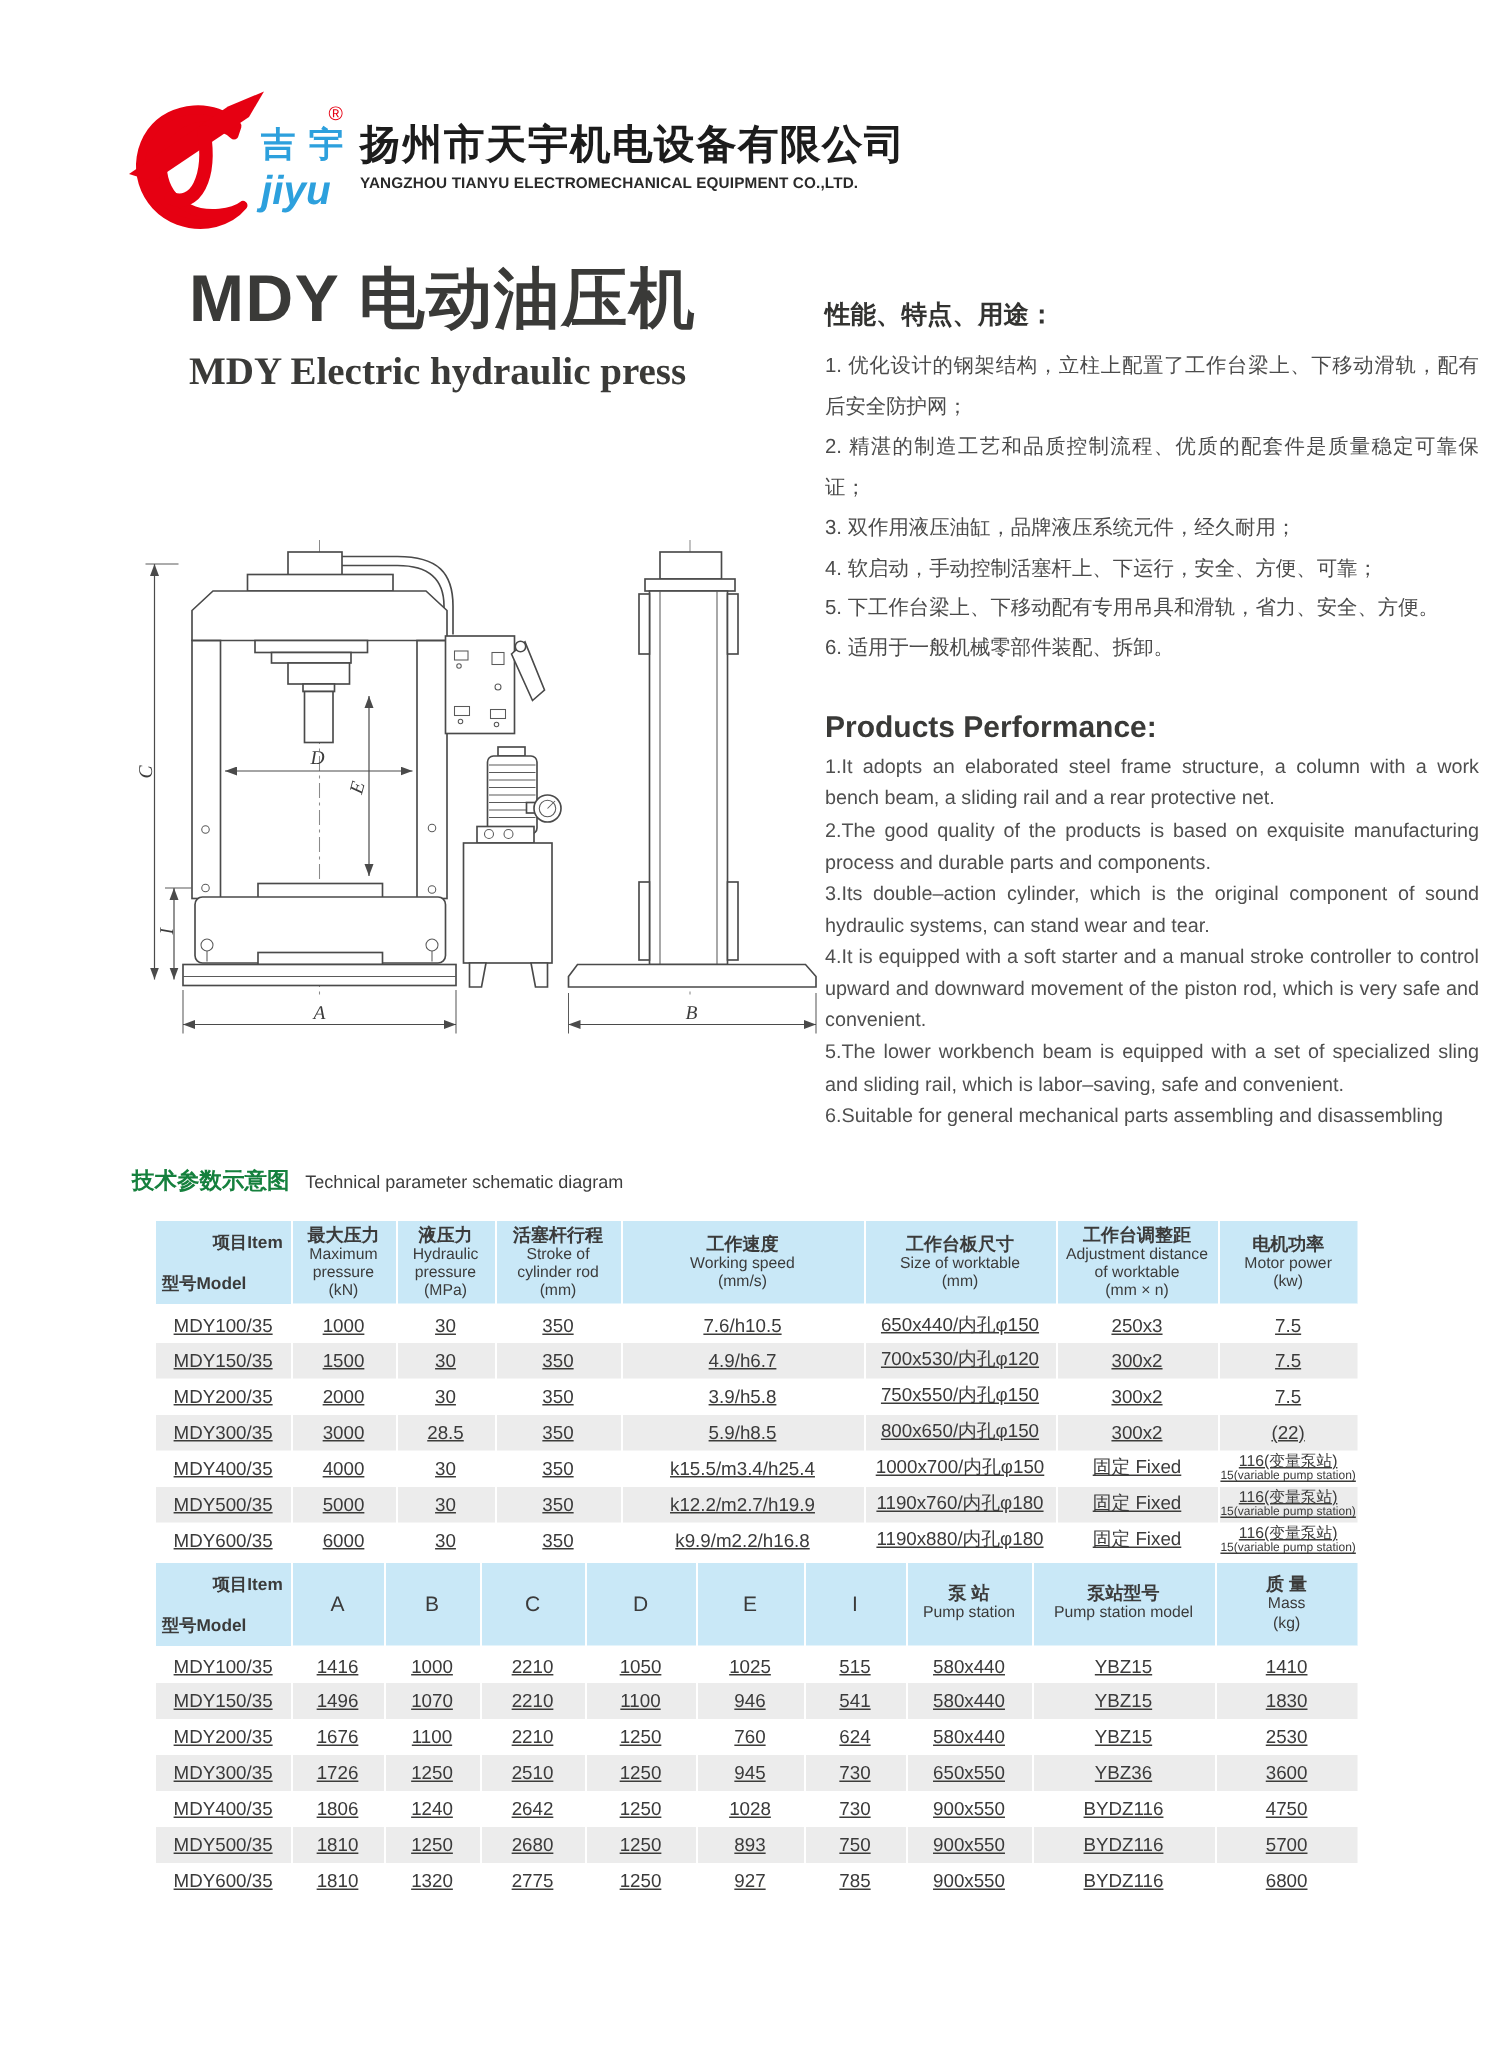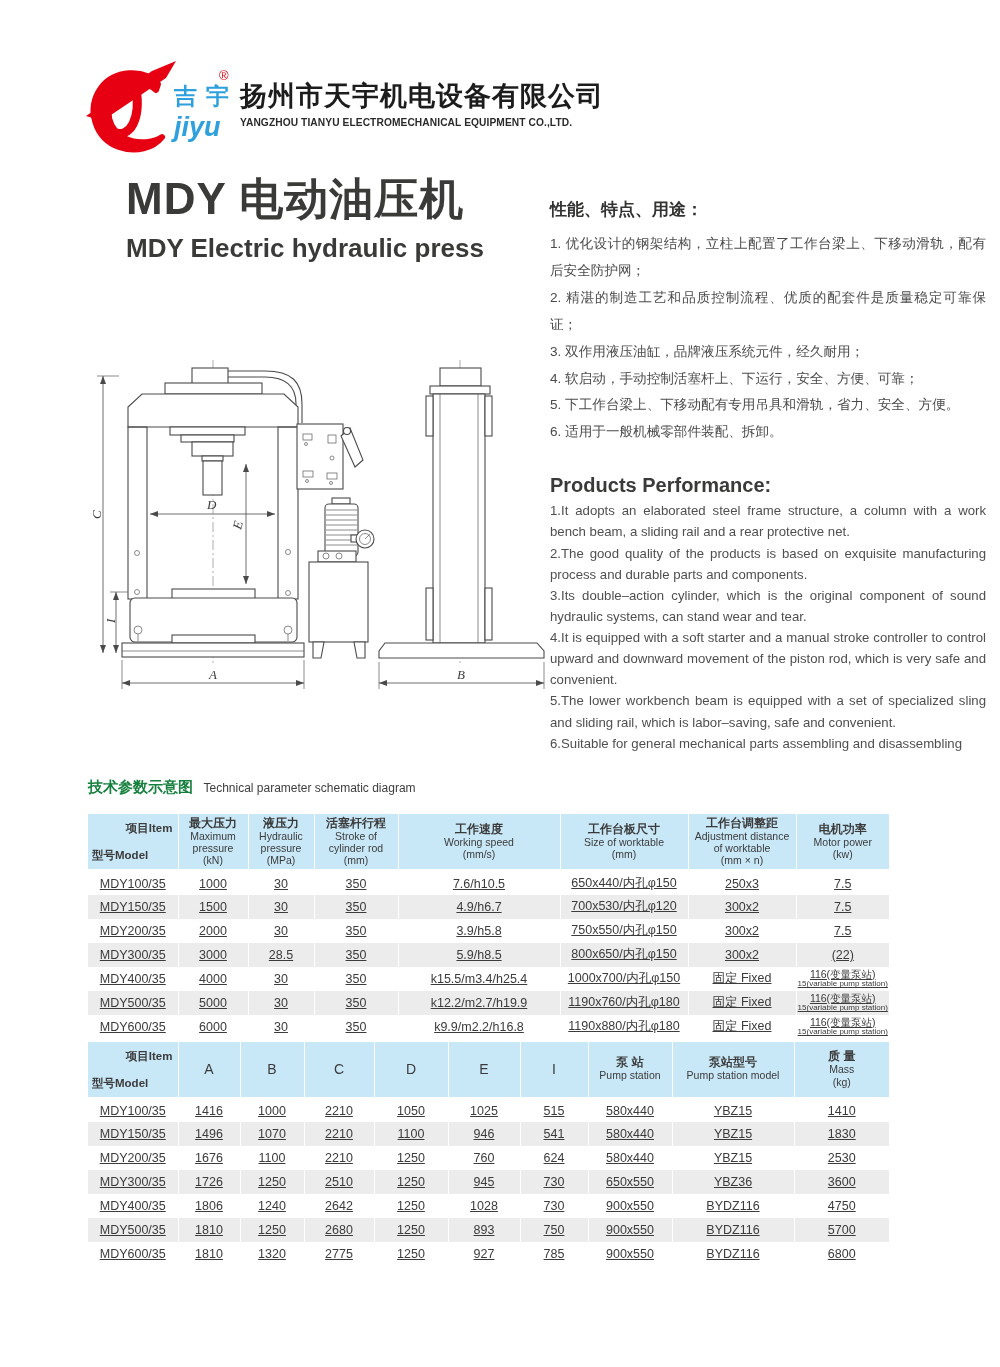--- a/index.html
+++ b/index.html
@@ -10,34 +10,34 @@
     overflow:hidden;
   }
   
   .logo-block { position:absolute; left:78px; top:52px; width:170px; height:110px; }
   .company-block { position:absolute; left:240px; top:78px; width:420px; }
   .company-zh { font-size:27px; font-weight:bold; color:#1c1c1c; letter-spacing:1px; white-space:nowrap; }
   .company-en { font-size:10.2px; font-weight:bold; color:#2a2a2a; letter-spacing:0.1px; margin-top:3px; white-space:nowrap; }
   
   .title-block { position:absolute; left:126px; top:170px; width:440px; }
   .title-zh { font-size:44px; font-weight:bold; color:#3a3a38; letter-spacing:1px; white-space:nowrap; }
-  .title-en { font-size:26px; font-weight:bold; color:#3a3a38; margin-top:4px; white-space:nowrap; }
+  .title-en { font-size:26px; font-weight:bold; color:#3a3a38; margin-top:4px; white-space:nowrap;font-family:Liberation Serif, serif; }
   
   .right-col { position:absolute; left:550px; top:198px; width:436px; }
   .feat-heading { font-size:17px; font-weight:bold; color:#333331; margin-bottom:10px; }
   .feat-list { font-size:13.6px; color:#4b4b4b; line-height:1.98; text-align:justify; }
   .perf-heading { font-size:20px; font-weight:bold; color:#3a3a38; margin-top:28px; margin-bottom:3px; }
   .perf-list { font-size:13.2px; color:#4f4f4f; line-height:1.6; text-align:justify; }
   
   .diagram-wrap { position:absolute; left:85px; top:352px; width:462px; height:352px; }
   .diagram-caption { position:absolute; left:88px; top:778px; white-space:nowrap; }
   .cap-zh { font-size:15px; font-weight:bold; color:#15803d; }
   .cap-en { font-size:12px; color:#3e3e3e; margin-left:6px; }
   
-  .tbl { position:absolute; left:88px; }
+  .tbl { position:absolute; left:104px; }
   #table1 { top:814px; }
   #table2 { top:1042px; }
   table.spec { border-collapse:collapse; table-layout:fixed; }
   table.spec th, table.spec td {
     border-left:1px solid #ffffff; text-align:center; vertical-align:middle;
     color:#3b3b3b; overflow:hidden;
   }
   table.spec thead th { background:#c9e8f7; height:56px; padding:3px 1px; border-bottom:3px solid #ffffff; }
   table.spec thead th:first-child, table.spec tbody th:first-child, table.spec tbody td:first-child { border-left:none; }
   .hz { font-size:12px; font-weight:bold; line-height:1.15; }

